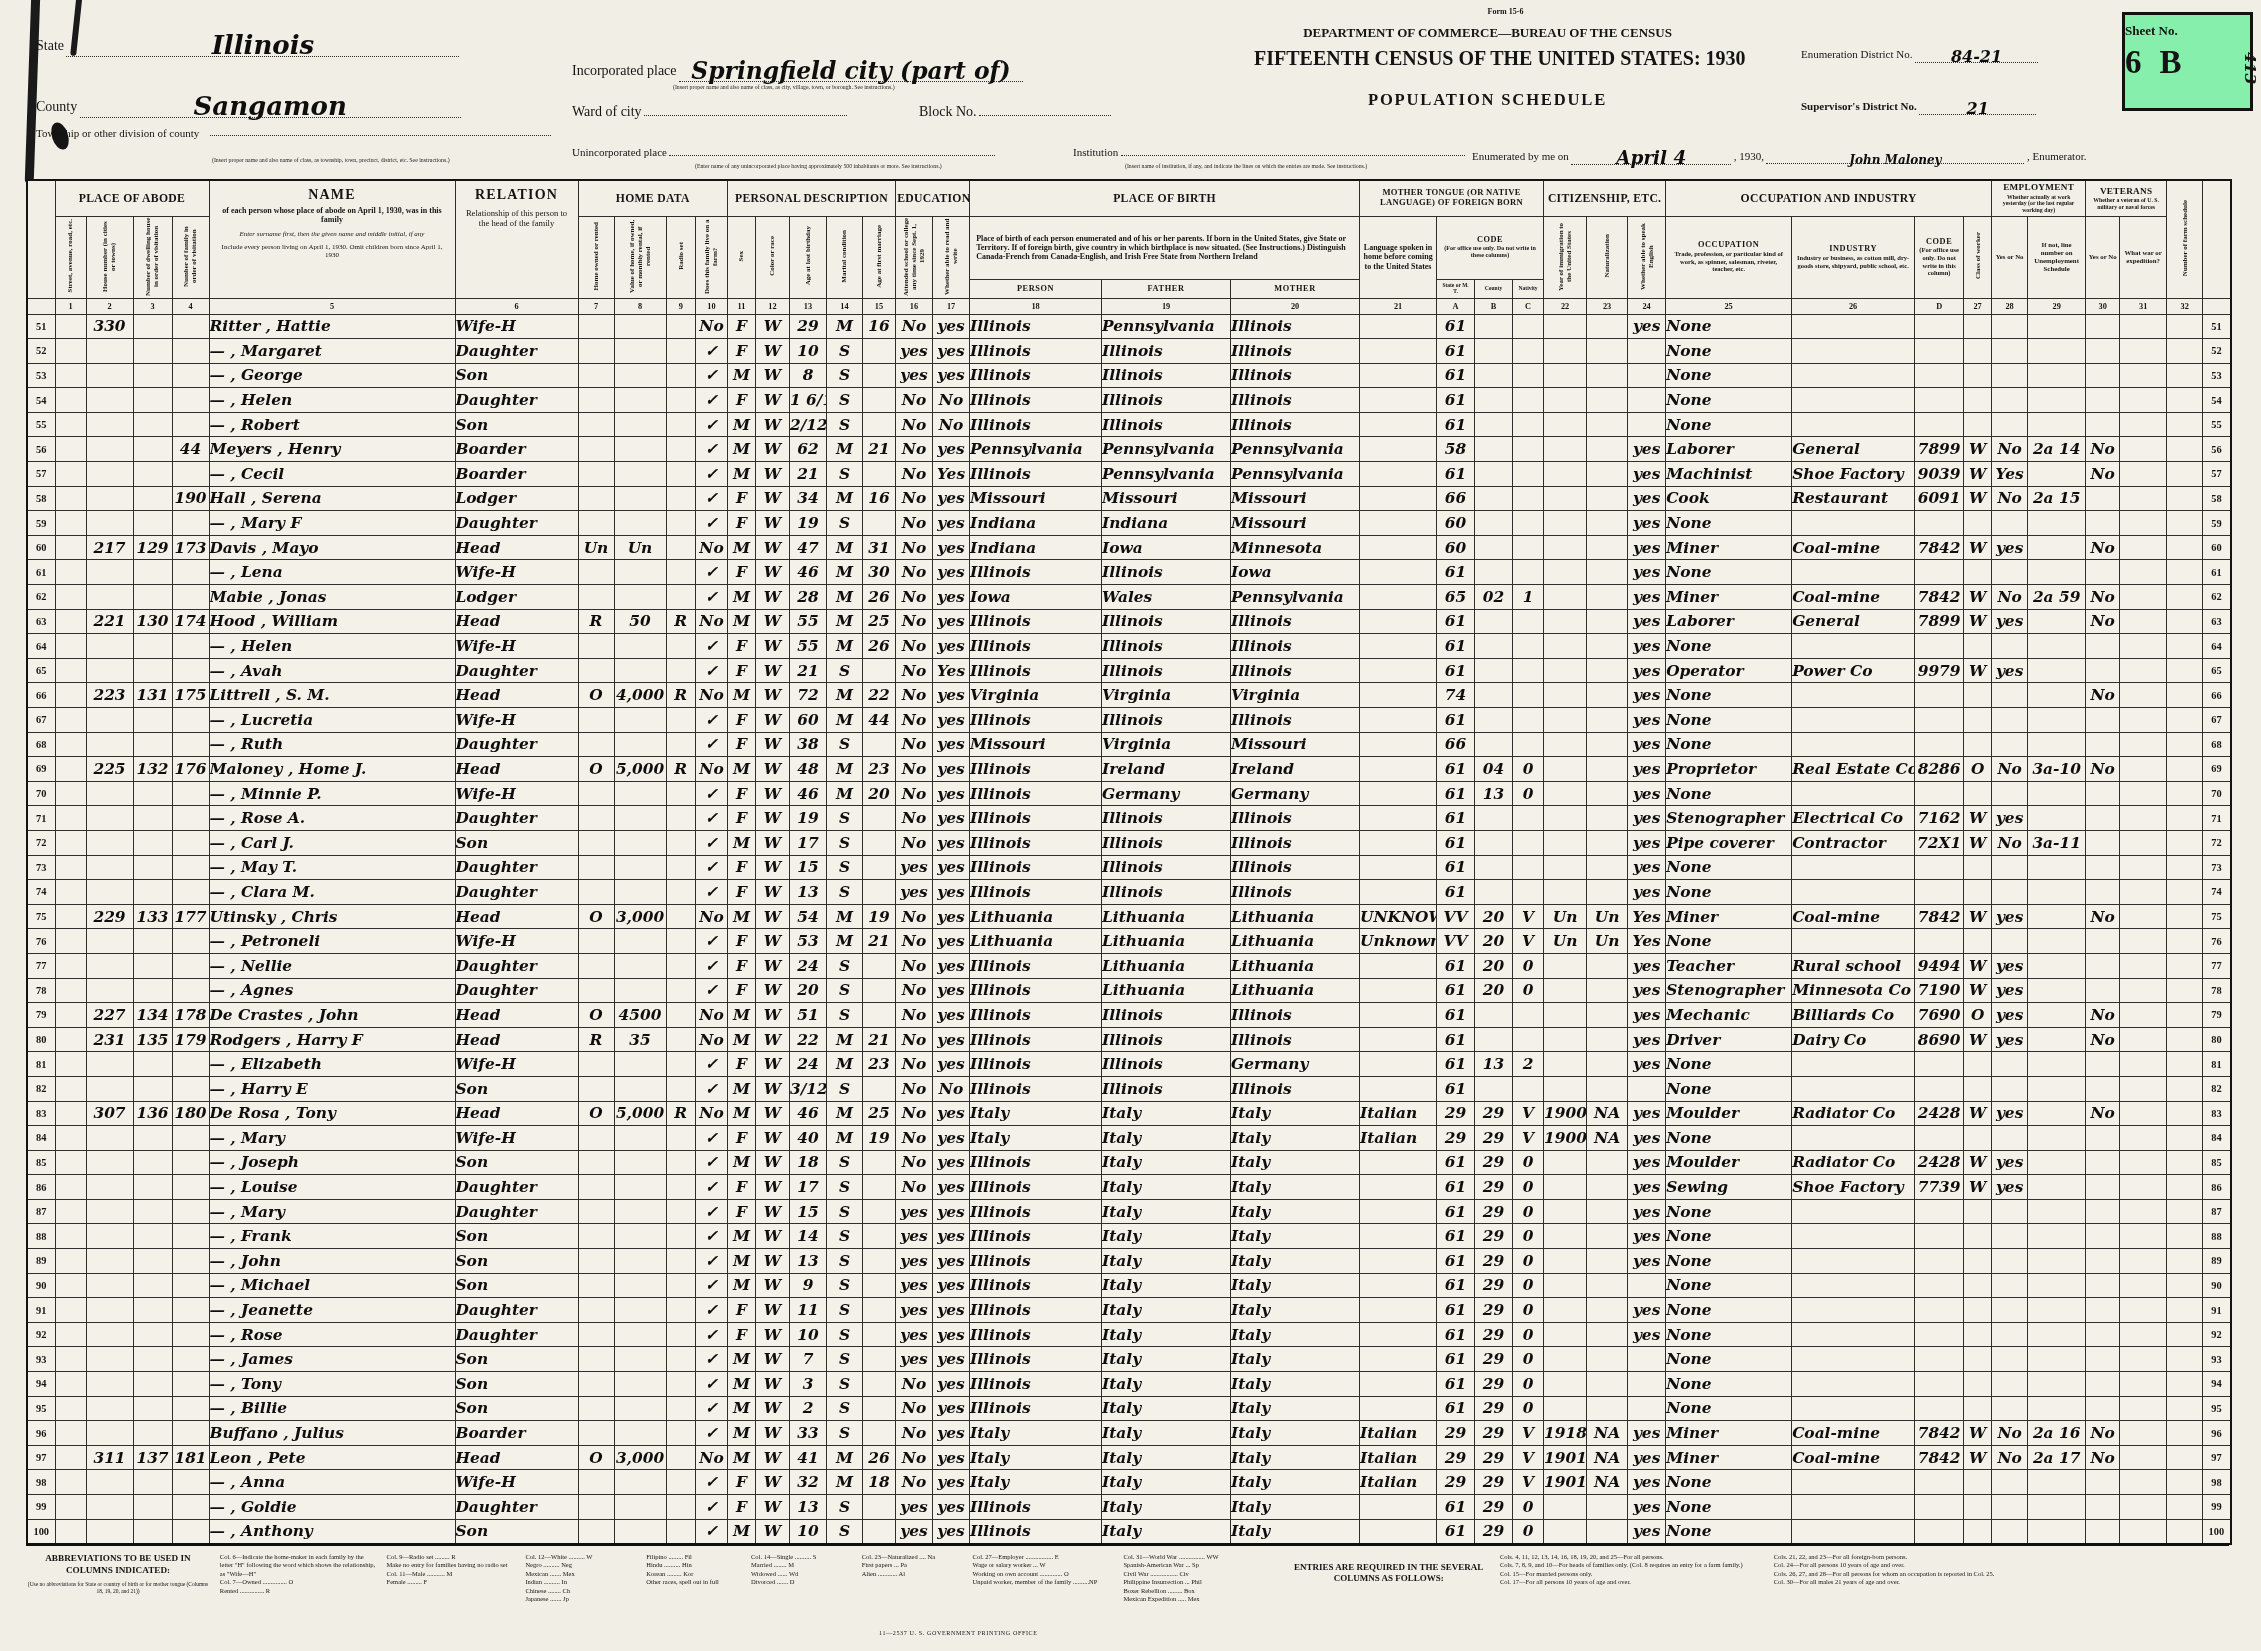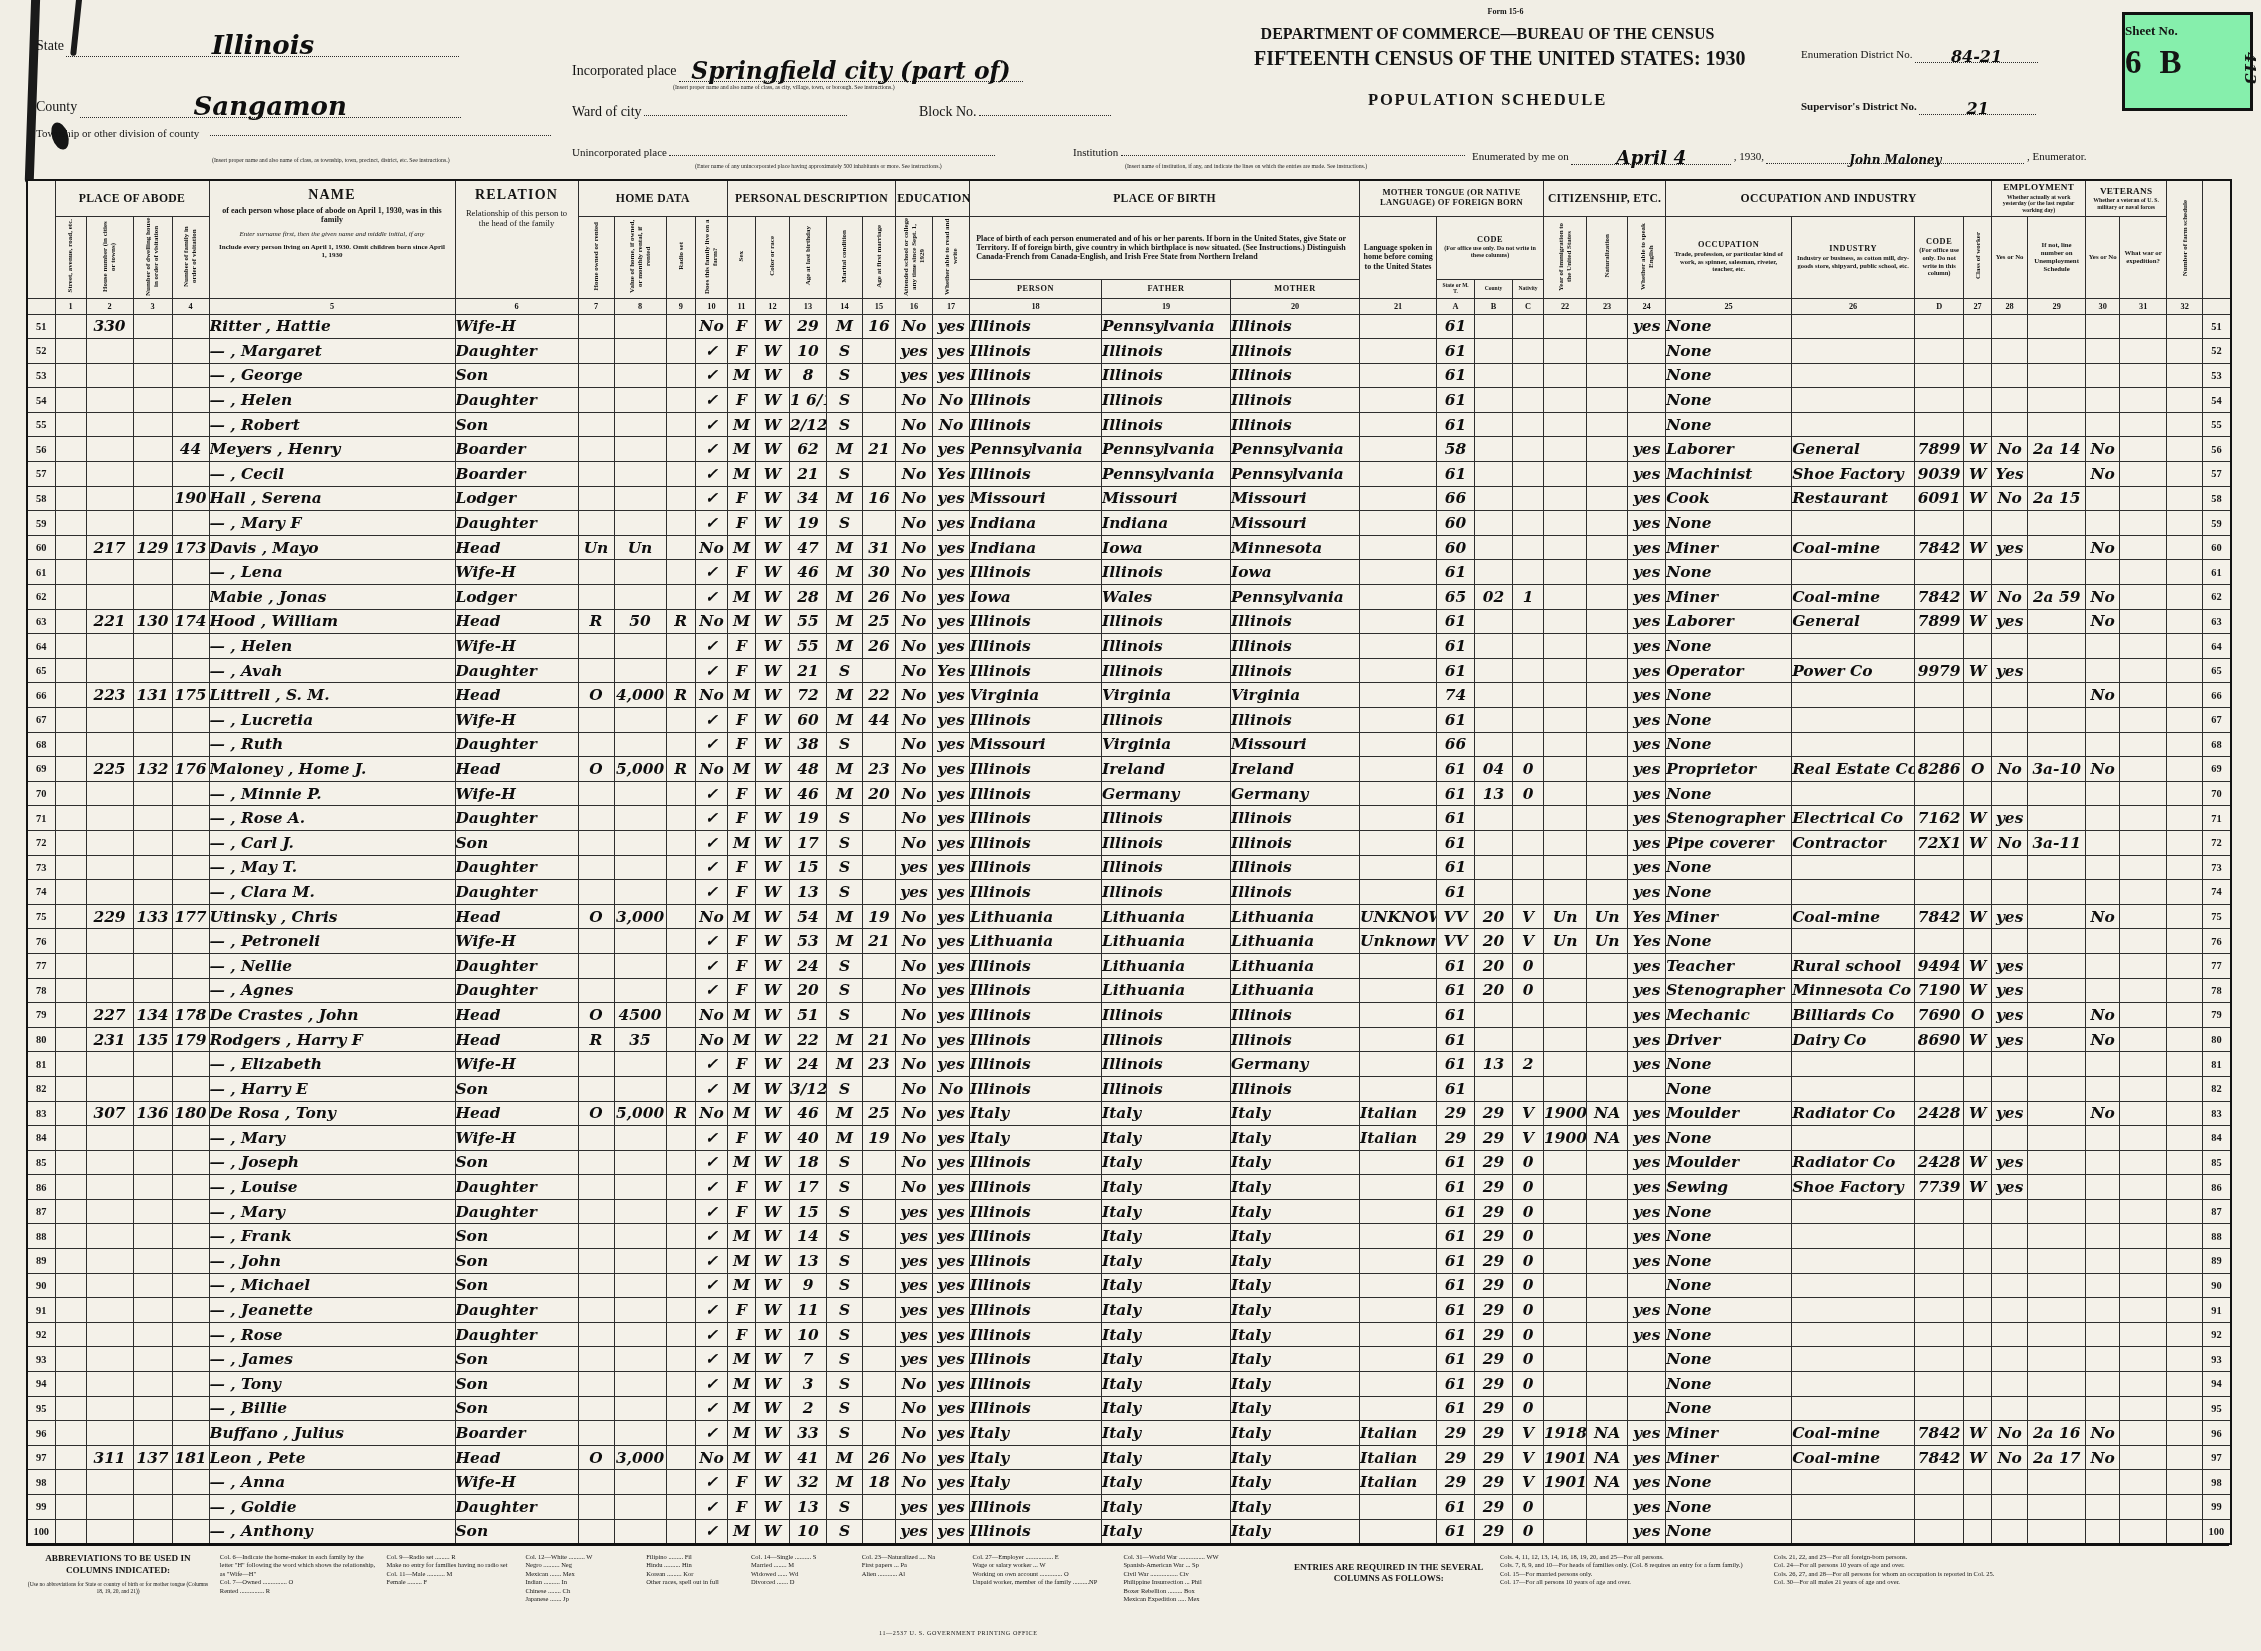--- a/index.html
+++ b/index.html
@@ -68,21 +68,21 @@
   .h-group{font-weight:700;font-size:11.7px;letter-spacing:0.3px;white-space:normal;line-height:1.15;padding:0 1.2px}
   .mt .h-group{font-size:8.6px}
   .emp .h-group{font-size:9.2px;margin-top:0.6px}
   .emp .h-desc{font-size:5.8px;font-weight:700}
   .h-mid{font-weight:700;font-size:8.3px;letter-spacing:0.6px}
   .h-desc{font-size:7px;line-height:1.18;padding:0.6px 2.5px;white-space:normal}
   .namehead{vertical-align:top}
   .namehead .h-group{font-size:14px;padding-top:6.1px;letter-spacing:1.2px}
   .namehead .h-desc{font-size:8px;padding:2.5px 7.4px;font-weight:700}
   .namehead .d1{font-style:italic;font-weight:400;font-size:7px}
-  .namehead .d2{font-weight:700;font-size:7px}
+  .namehead .d2{font-weight:400;font-size:7px}
   .relhead .h-desc{font-weight:400;font-size:8.6px;padding-top:4.9px}
   .birthdesc .h-desc{font-size:8px;text-align:left;padding:1.8px 6.1px;font-weight:700}
   .langcell .h-desc{font-size:8px;font-weight:700}
   .codecell .h-desc{font-size:6.1px}
   .occdesc .h-mid{font-size:8.3px}
   .occdesc .h-desc{font-size:6.5px}
   .subhead .h-desc{font-size:6.8px;font-weight:700}
   .pfm{letter-spacing:1.2px}
   .abc .h-desc{font-size:5.5px;font-weight:700;line-height:1.05}
   .vert .vt{
@@ -146,21 +146,21 @@
   </div>
   <div class="note" style="left:695px;top:163px">(Enter name of any unincorporated place having approximately 500 inhabitants or more.   See instructions.)</div>
 
   <div class="field" style="left:1073px;top:146px">
     <span class="lbl-sm">Institution</span>
     <span class="uline" style="width:344px"></span>
   </div>
   <div class="note" style="left:1125px;top:163px">(Insert name of institution, if any, and indicate the lines on which the entries are made.   See instructions.)</div>
 
   <div class="field ctr" style="left:1315px;top:7.4px;width:381px;font-size:8px">Form 15-6</div>
-  <div class="field ctr" style="left:1254px;top:24.6px;width:467px;font-size:16px">DEPARTMENT OF COMMERCE—BUREAU OF THE CENSUS</div>
+  <div class="field ctr" style="left:1254px;top:24.6px;width:467px;font-size:13px">DEPARTMENT OF COMMERCE—BUREAU OF THE CENSUS</div>
   <div class="field ctr" style="left:1254px;top:47px;width:467px;font-size:20px">FIFTEENTH CENSUS OF THE UNITED STATES: 1930</div>
   <div class="field ctr" style="left:1254px;top:90px;width:467px;font-size:16.6px;letter-spacing:1.8px">POPULATION SCHEDULE</div>
 
   <div class="field" style="left:1801px;top:43px">
     <span class="lbl-sm" style="font-weight:400">Enumeration District No.</span>
     <span class="uline" style="width:123px"><span class="hw hw-sm">84-21</span></span>
   </div>
   <div class="field" style="left:1801px;top:95px">
     <span class="lbl-sm" style="font-weight:700">Supervisor's District No.</span>
     <span class="uline" style="width:117px"><span class="hw hw-sm">21</span></span>

